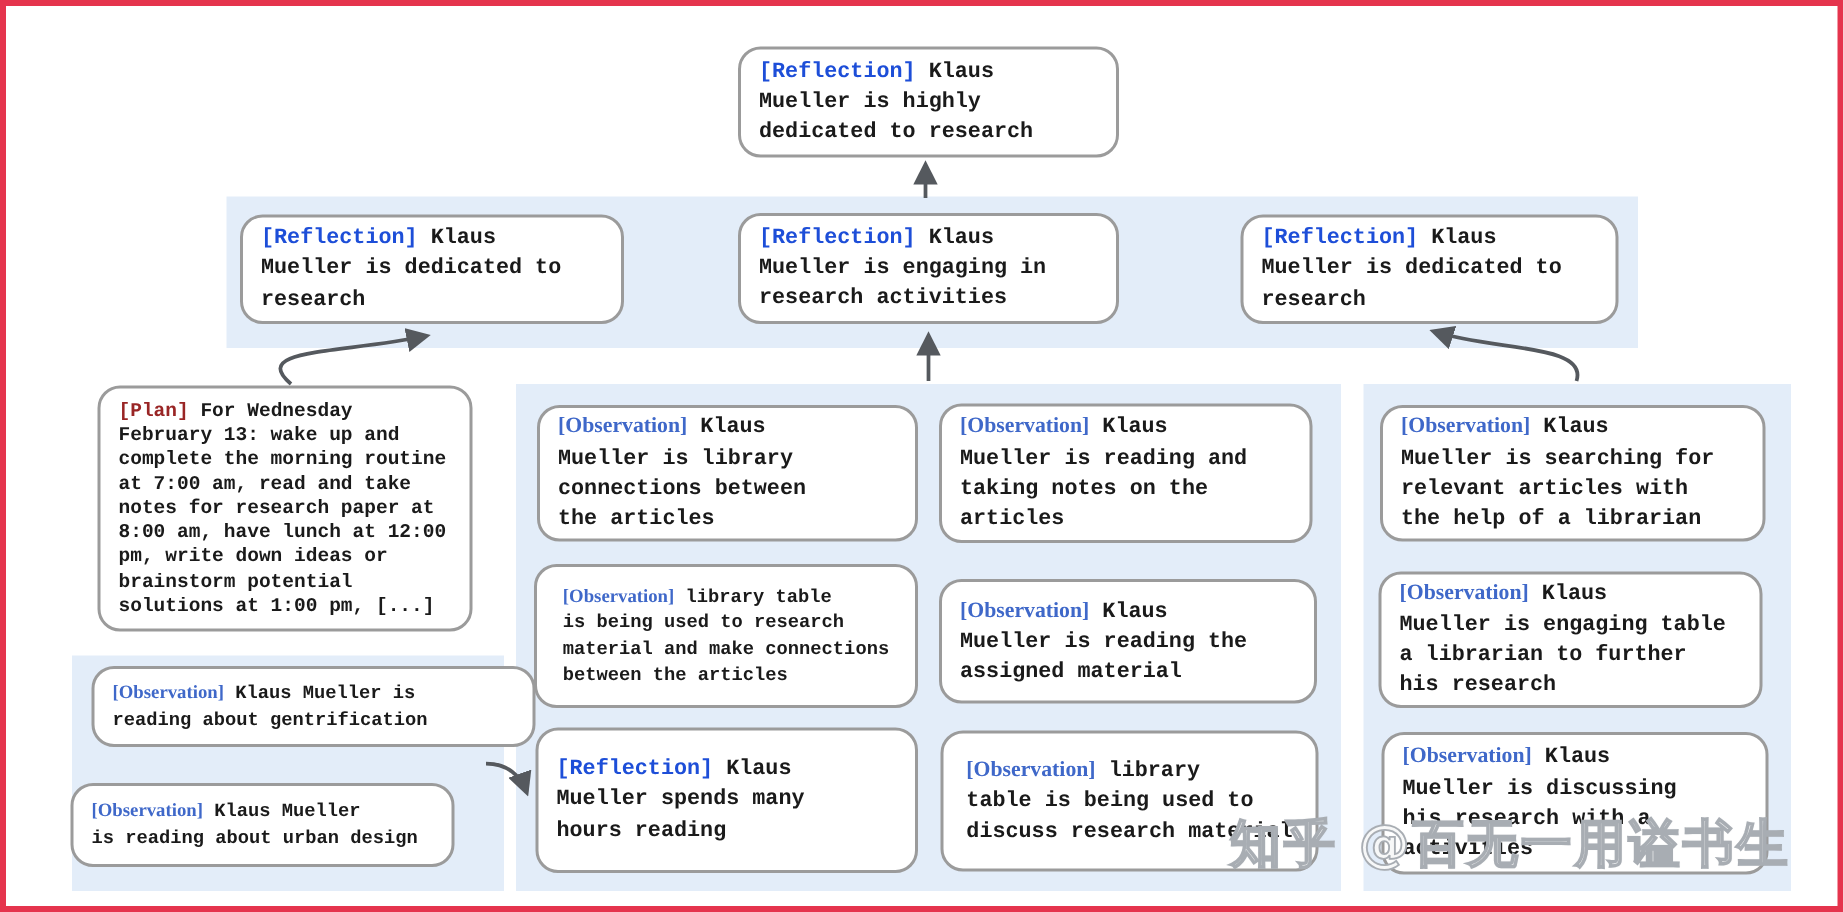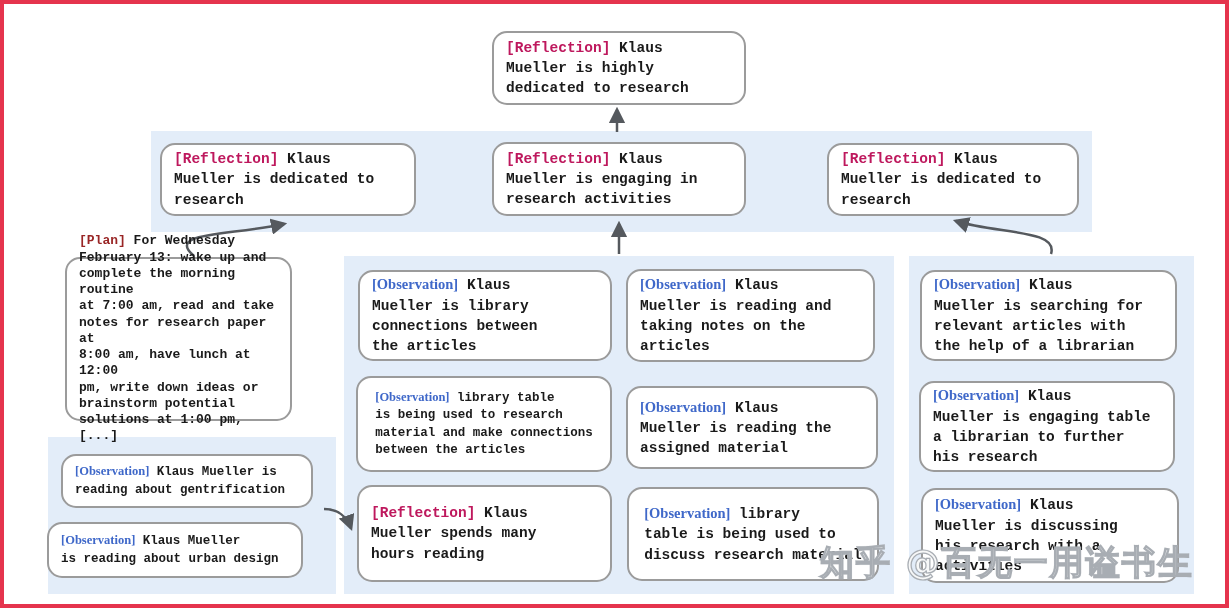--- a/index.html
+++ b/index.html
@@ -31,21 +31,21 @@
     align-items:center;
     padding:6px 12px;
     font-weight:700;
     color:#1a1a1a;
     font-size:14.5px;
     line-height:1.4;
   }
   .node-text{white-space:pre-line;}
   .small{font-size:12.5px;line-height:1.4;}
   .plan-size{font-size:13px;line-height:1.25;padding:8px 12px;}
-  .tag-reflection{color:#be185d;}
+  .tag-reflection{color:#1d4ed8;}
   .tag-plan{color:#992525;}
   .tag-observation{color:#3f68c9;font-family:Liberation Serif, serif;}
   #watermark{
     position:absolute;
     left:816px;top:536px;
     z-index:3;
     font-family:"DejaVu Sans","Liberation Sans",sans-serif;
     font-size:34px;
     font-weight:700;
     letter-spacing:2px;
@@ -93,33 +93,33 @@
     <div class="node-text"><span class="tag-reflection">[Reflection]</span><span> Klaus
 Mueller is engaging in
 research activities</span></div>
   </div>
   <div class="node" style="left:823px;top:139px;width:252px;height:73px;">
     <div class="node-text"><span class="tag-reflection">[Reflection]</span><span> Klaus
 Mueller is dedicated to
 research</span></div>
   </div>
 
-  <div class="node plan-size" style="left:61px;top:253px;width:227px;height:164px;align-items:center;">
+  <div class="node plan-size" style="left:61px;top:253px;width:250px;height:164px;align-items:center;">
     <div class="node-text"><span class="tag-plan">[Plan]</span><span> For Wednesday
 February 13: wake up and
 complete the morning routine
 at 7:00 am, read and take
 notes for research paper at
 8:00 am, have lunch at 12:00
 pm, write down ideas or
 brainstorm potential
 solutions at 1:00 pm, [...]</span></div>
   </div>
 
-  <div class="node small" style="left:57px;top:450px;width:252px;height:54px;">
+  <div class="node small" style="left:57px;top:440px;width:296px;height:54px;">
     <div class="node-text"><span class="tag-observation">[Observation]</span><span> Klaus Mueller is
 reading about gentrification</span></div>
   </div>
   <div class="node small" style="left:43px;top:518px;width:256px;height:56px;">
     <div class="node-text"><span class="tag-observation">[Observation]</span><span> Klaus Mueller
 is reading about urban design</span></div>
   </div>
 
   <div class="node" style="left:354px;top:266px;width:254px;height:91px;">
     <div class="node-text"><span class="tag-observation">[Observation]</span><span> Klaus

